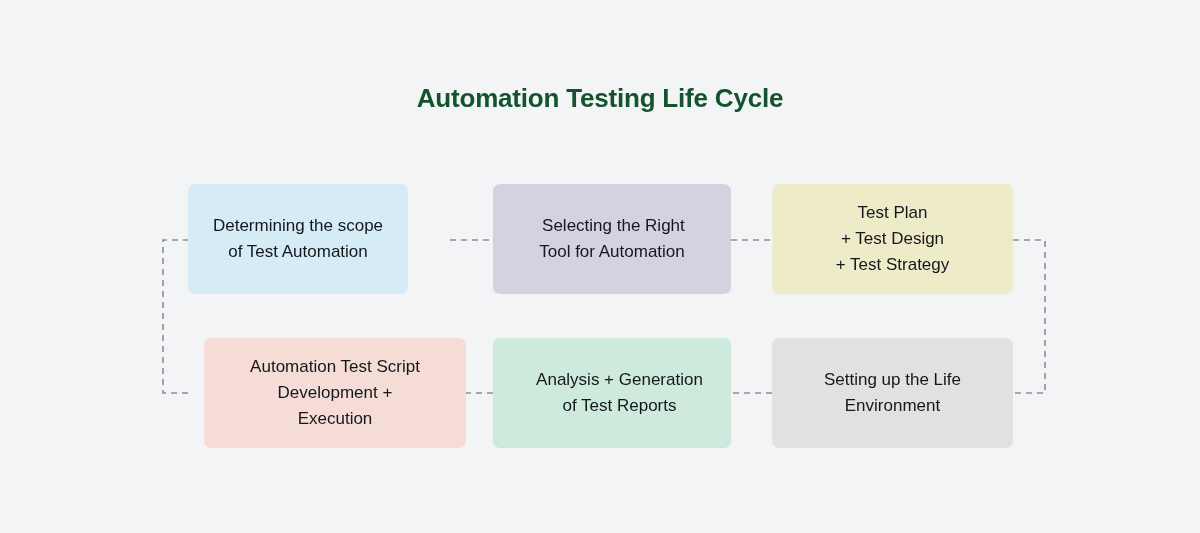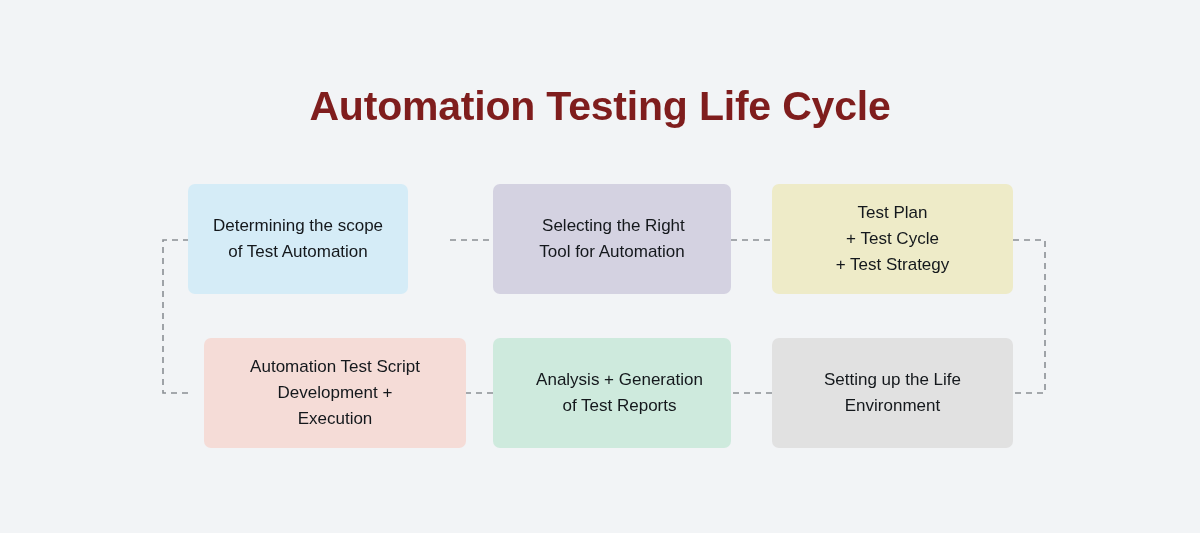--- a/index.html
+++ b/index.html
@@ -17,23 +17,23 @@
     position: relative;
     width: 1200px;
     height: 533px;
   }
   #title {
     position: absolute;
     left: 0;
     top: 83px;
     width: 1200px;
     text-align: center;
-    font-size: 41px;
+    font-size: 26px;
     font-weight: bold;
-    color: #7f1d1d;
+    color: #14532d;
     letter-spacing: -0.2px;
   }
   .node {
     position: absolute;
     box-sizing: border-box;
     border-radius: 7px;
     display: flex;
     align-items: center;
     justify-content: center;
     text-align: center;
@@ -78,21 +78,21 @@
 of Test Automation</span>
   </div>
 
   <div class="node" style="left:493px; top:184px; width:238px; height:110px; background:#d4d2e1;text-align:right;">
     <span class="node-label">Selecting the Right
 Tool for Automation</span>
   </div>
 
   <div class="node" style="left:772px; top:184px; width:241px; height:110px; background:#eeebc8;">
     <span class="node-label">Test Plan
-+ Test Cycle
++ Test Design
 + Test Strategy</span>
   </div>
 
   <div class="node" style="left:772px; top:338px; width:241px; height:110px; background:#e1e1e1;">
     <span class="node-label">Setting up the Life
 Environment</span>
   </div>
 
   <div class="node" style="left:493px; top:338px; width:238px; height:110px; background:#ceeadd;padding-left:25px;">
     <span class="node-label">Analysis + Generation

